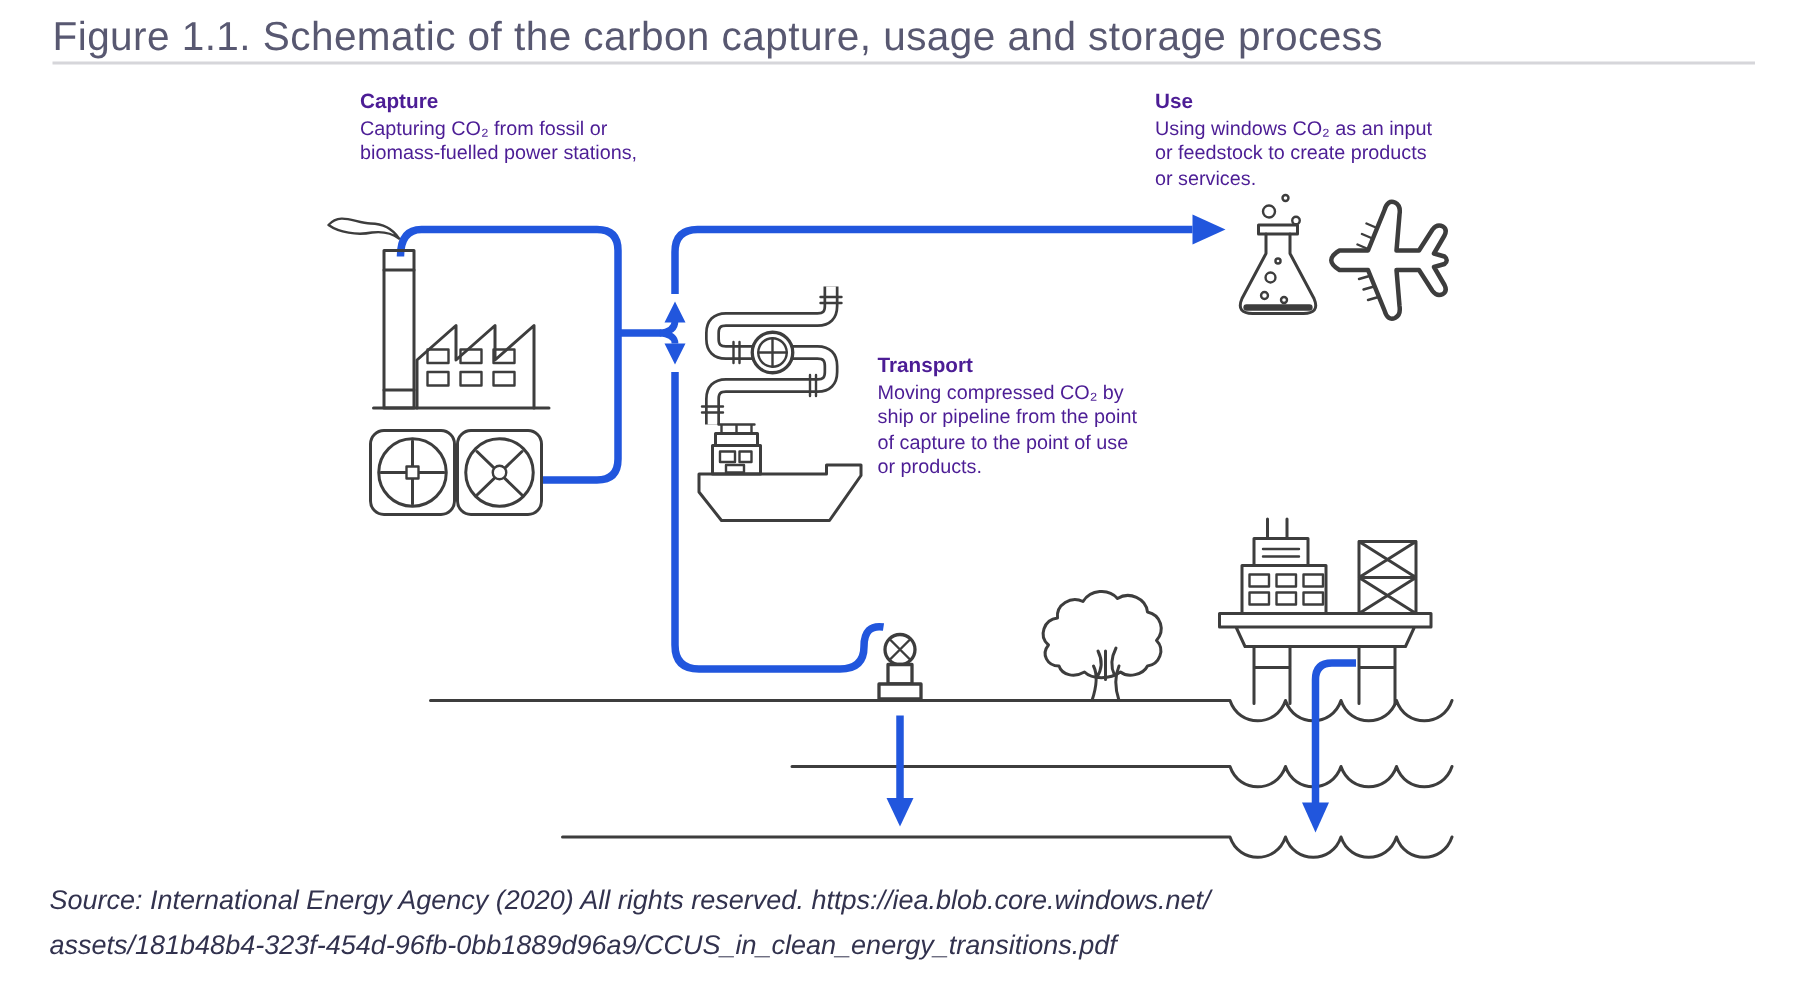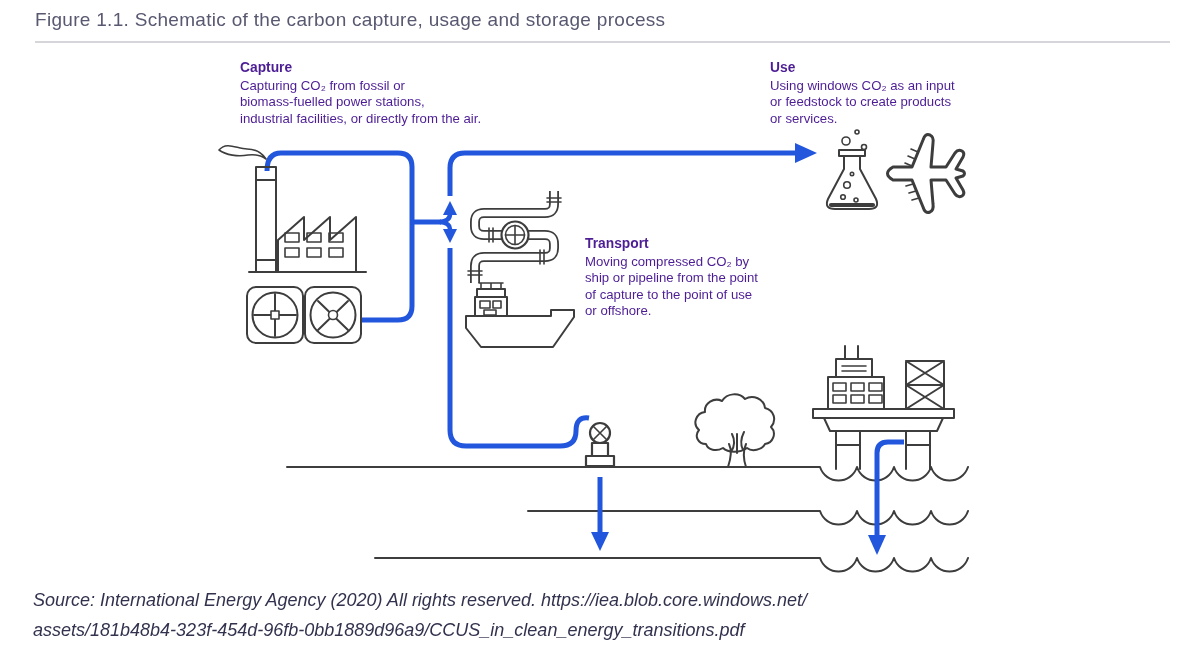--- a/index.html
+++ b/index.html
@@ -4,21 +4,21 @@
 <style>
   html,body{margin:0;padding:0;}
   body{
     width:1200px;height:666px;background:#ffffff;overflow:hidden;
     font-family:"Liberation Sans","DejaVu Sans",sans-serif;
     position:relative;
   }
   .page{position:absolute;inset:0;}
   .fig-title{
     position:absolute;left:35px;top:9px;
-    font-size:19px;letter-spacing:.3px;color:var(--title-color);
+    font-size:27px;letter-spacing:.3px;color:var(--title-color);
   }
   .title-rule{
     position:absolute;left:35px;top:41px;width:1135px;height:2px;
     background:var(--rule-color);
   }
   .desc{
     position:absolute;color:#4c1d95;font-size:13.2px;line-height:16.5px;
   }
   .desc .heading{font-size:13.8px;font-weight:700;margin-bottom:1px;}
   .source{
@@ -188,36 +188,35 @@
       <path class="art" d="M 845,359 L 845,346 M 858,359 L 858,346"></path>
       <path class="art" d="M 906,409 L 906,361 L 944,361 L 944,409 M 906,385 L 944,385
                M 906,361 L 944,385 M 944,361 L 906,385 M 906,385 L 944,409 M 944,385 L 906,409"></path>
     </g>
   </svg>
 
   <div class="desc" style="left:240px;top:60px;">
     <div class="heading">Capture</div>
     <div>Capturing CO₂ from fossil or</div>
     <div>biomass-fuelled power stations,</div>
-    <div>industrial facilities, or directly from the air.</div>
   </div>
 
   <div class="desc" style="left:770px;top:60px;">
     <div class="heading">Use</div>
     <div>Using windows CO₂ as an input</div>
     <div>or feedstock to create products</div>
     <div>or services.</div>
   </div>
 
   <div class="desc" style="left:585px;top:236px;">
     <div class="heading">Transport</div>
     <div>Moving compressed CO₂ by</div>
     <div>ship or pipeline from the point</div>
     <div>of capture to the point of use</div>
-    <div>or offshore.</div>
+    <div>or products.</div>
   </div>
 
 
   <div class="source">
     <div>Source: International Energy Agency (2020) All rights reserved. https://iea.blob.core.windows.net/</div>
     <div>assets/181b48b4-323f-454d-96fb-0bb1889d96a9/CCUS_in_clean_energy_transitions.pdf</div>
   </div>
 
 </div>
 

